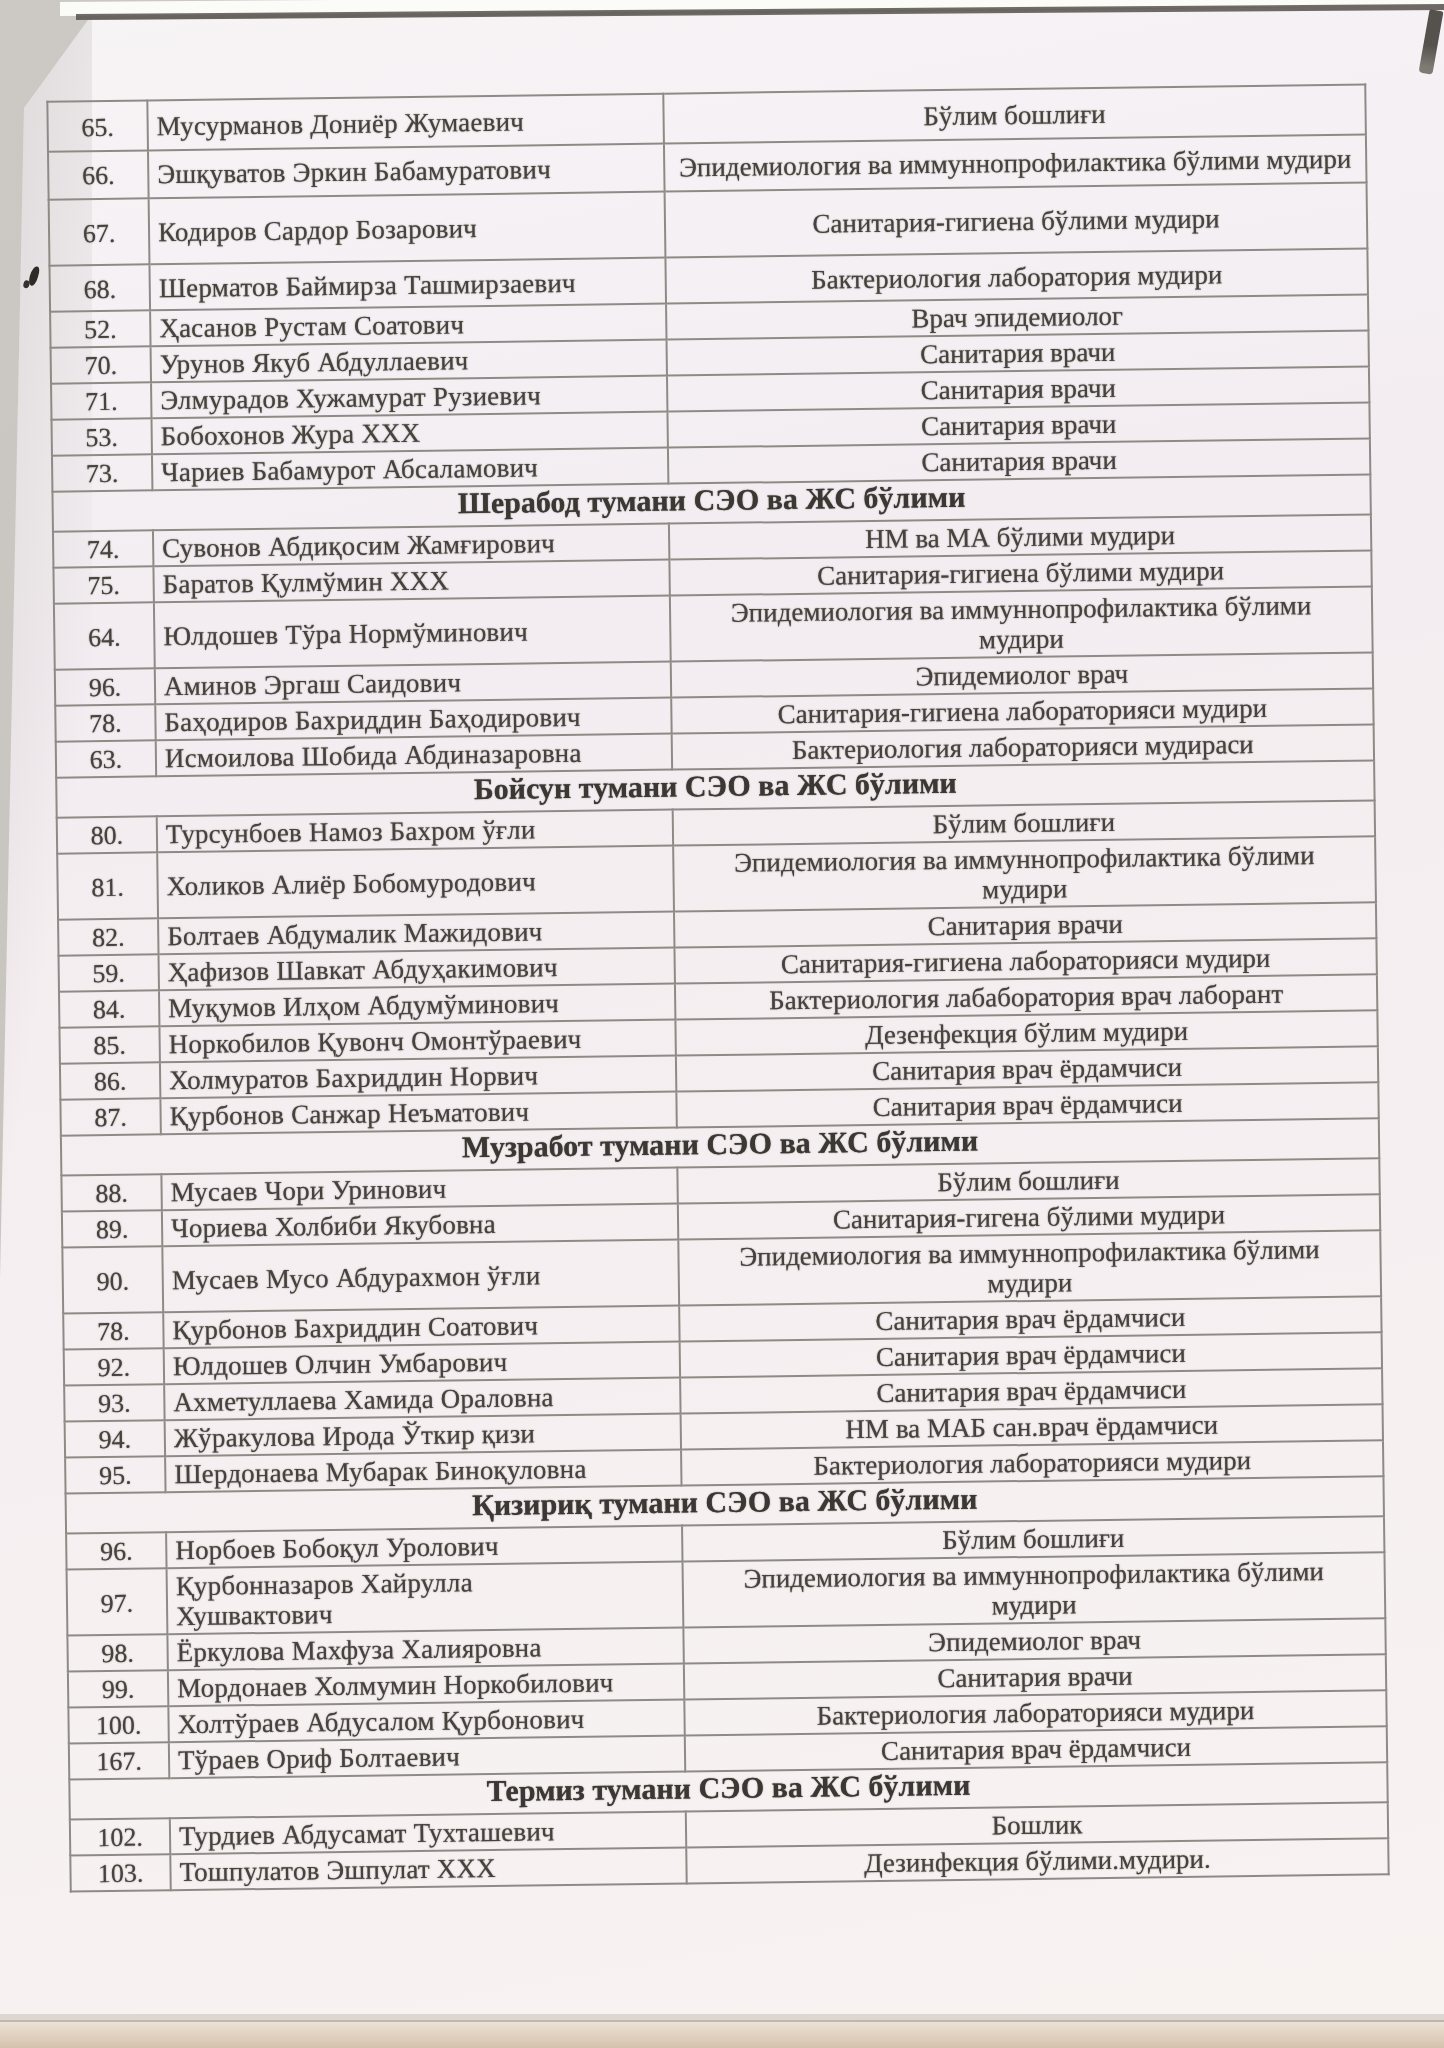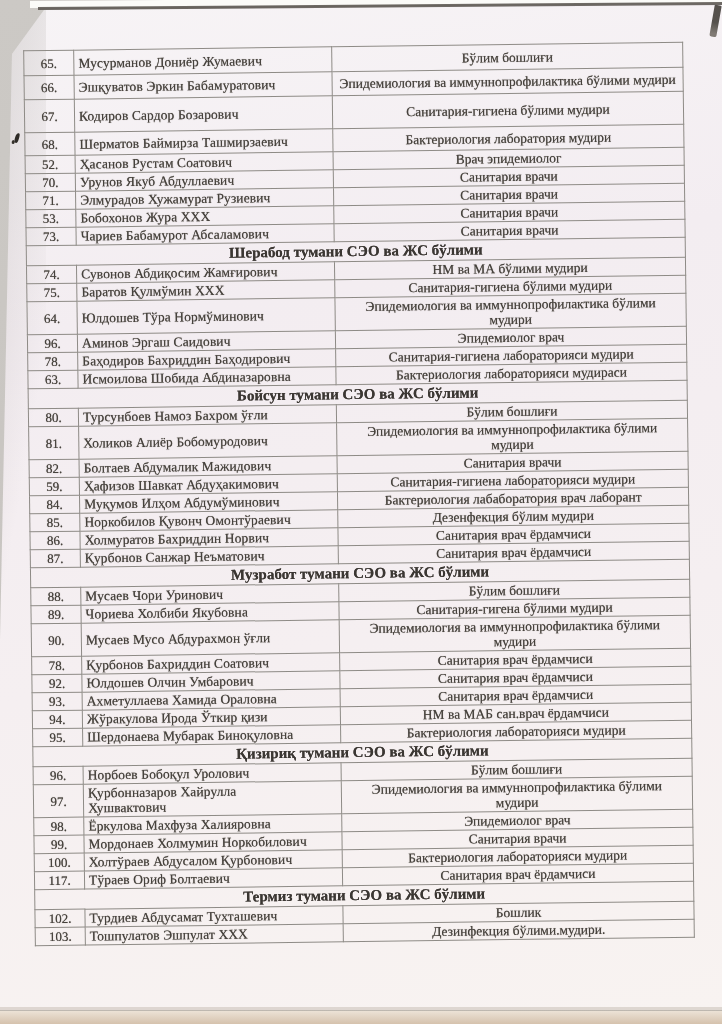--- a/index.html
+++ b/index.html
@@ -316,21 +316,21 @@
             <td class="num">99.</td>
             <td class="name">Мордонаев Холмумин Норкобилович</td>
             <td class="pos">Санитария врачи</td>
           </tr>
           <tr>
             <td class="num">100.</td>
             <td class="name">Холтўраев Абдусалом Қурбонович</td>
             <td class="pos">Бактериология лабораторияси мудири</td>
           </tr>
           <tr>
-            <td class="num">117.</td>
+            <td class="num">167.</td>
             <td class="name">Тўраев Ориф Болтаевич</td>
             <td class="pos">Санитария врач ёрдамчиси</td>
           </tr>
           <tr class="section">
             <td colspan="3">Термиз тумани СЭО ва ЖС бўлими</td>
           </tr>
           <tr>
             <td class="num">102.</td>
             <td class="name">Турдиев Абдусамат Тухташевич</td>
             <td class="pos">Бошлик</td>

